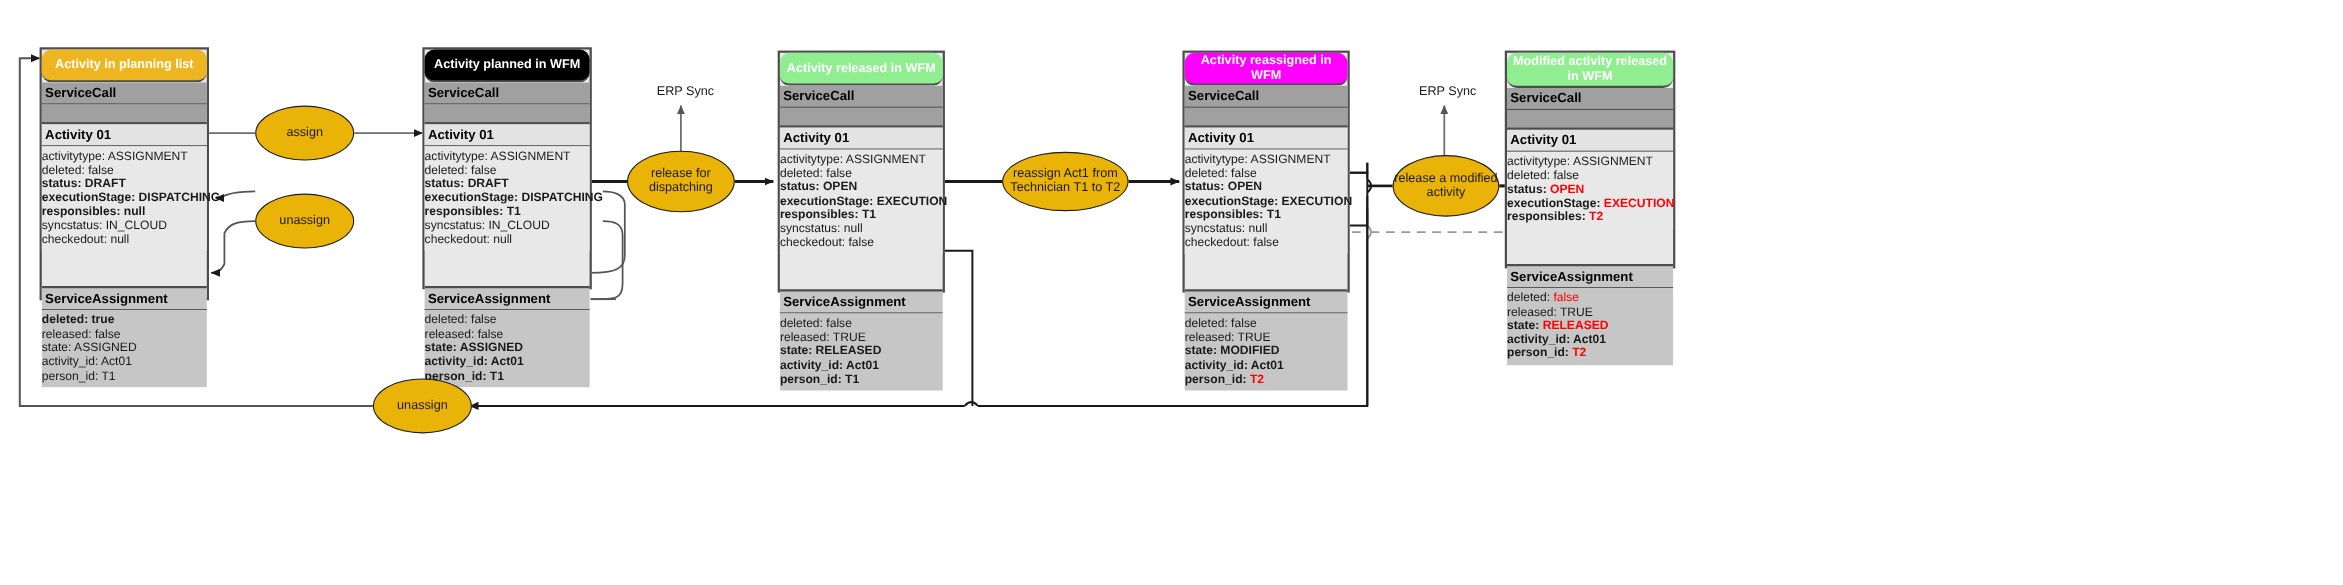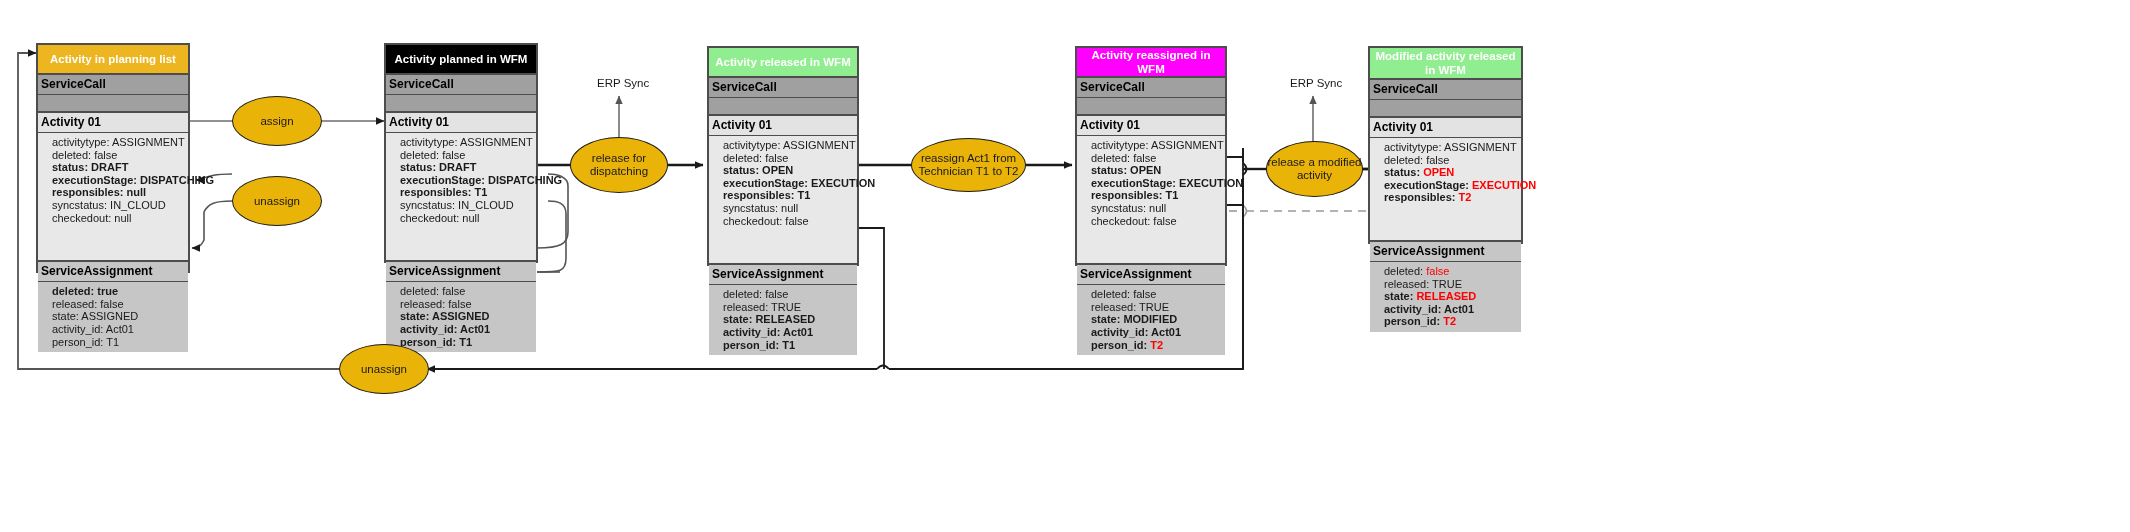--- a/index.html
+++ b/index.html
@@ -29,20 +29,21 @@
     border-bottom:2px solid #4d4d4d;
     color:#ffffff;
     font-size:11.5px;
     font-weight:bold;
     text-align:center;
     line-height:14px;
     padding:7px 0;
     display:flex;
     align-items:center;
     justify-content:center;
+    border-radius:9px;
   }
   .sec-head{
     box-sizing:border-box;
     font-size:12px;
     font-weight:bold;
     color:#000000;
     padding:2px 3px 3px 3px;
     border-bottom:1px solid #4d4d4d;
     line-height:14px;
   }
@@ -50,21 +51,21 @@
   .sec-head.mid{background:#c6c6c6;margin-top:32px;}
   .sec-head.light{background:#e3e3e3;}
   .sec-blank{
     box-sizing:border-box;
     background:#a0a0a0;
     border-bottom:2px solid #4d4d4d;
     height:18px;
   }
   .attrs{
     box-sizing:border-box;
-    padding:3px 3px 4px 14px;
+    padding:3px 3px 4px 0;
     line-height:12.6px;
     font-size:11px;
     color:#1a1a1a;
   }
   .attrs.light{background:#e8e8e8;}
   .attrs.mid{background:#c6c6c6;}
   .attrs div{white-space:nowrap;}
   .b{font-weight:bold;}
   .red{color:#ff0000;}
   .sep{border-top:2px solid #4d4d4d;}

